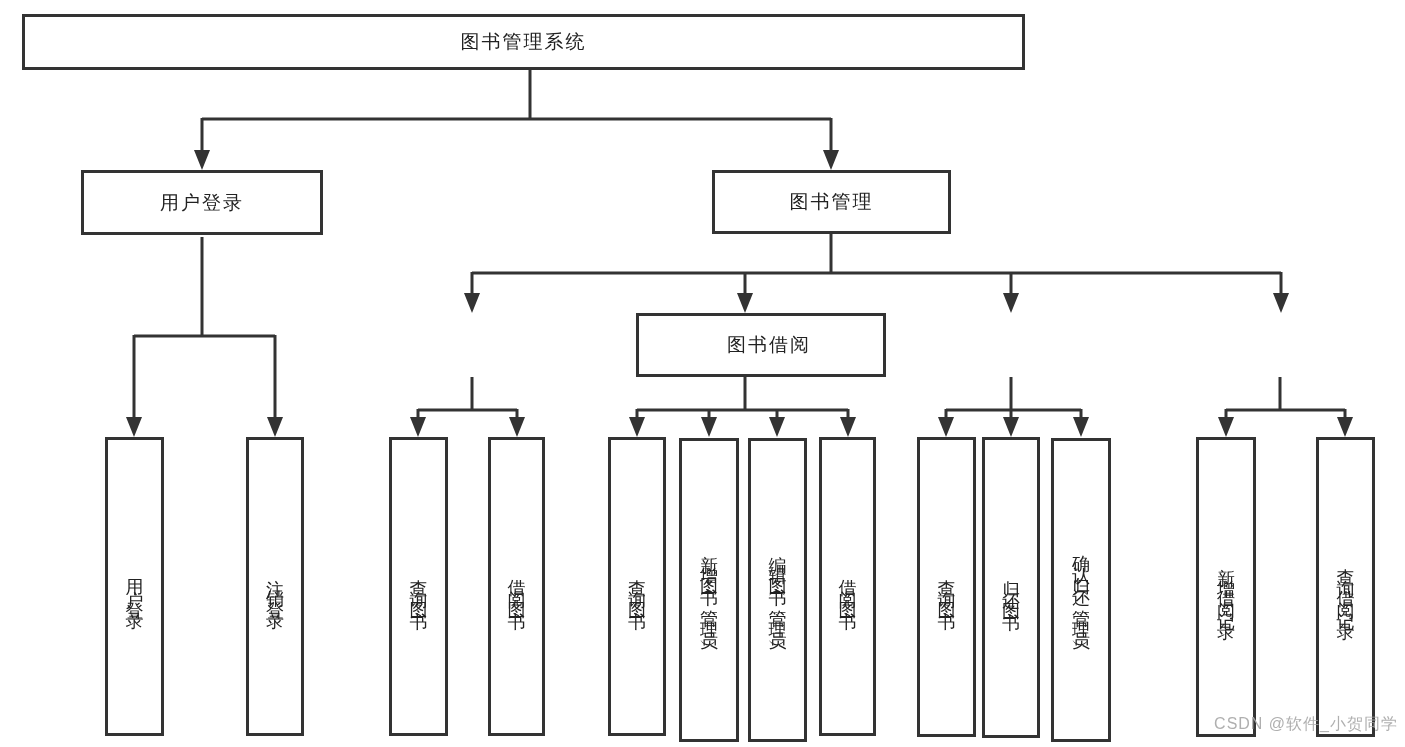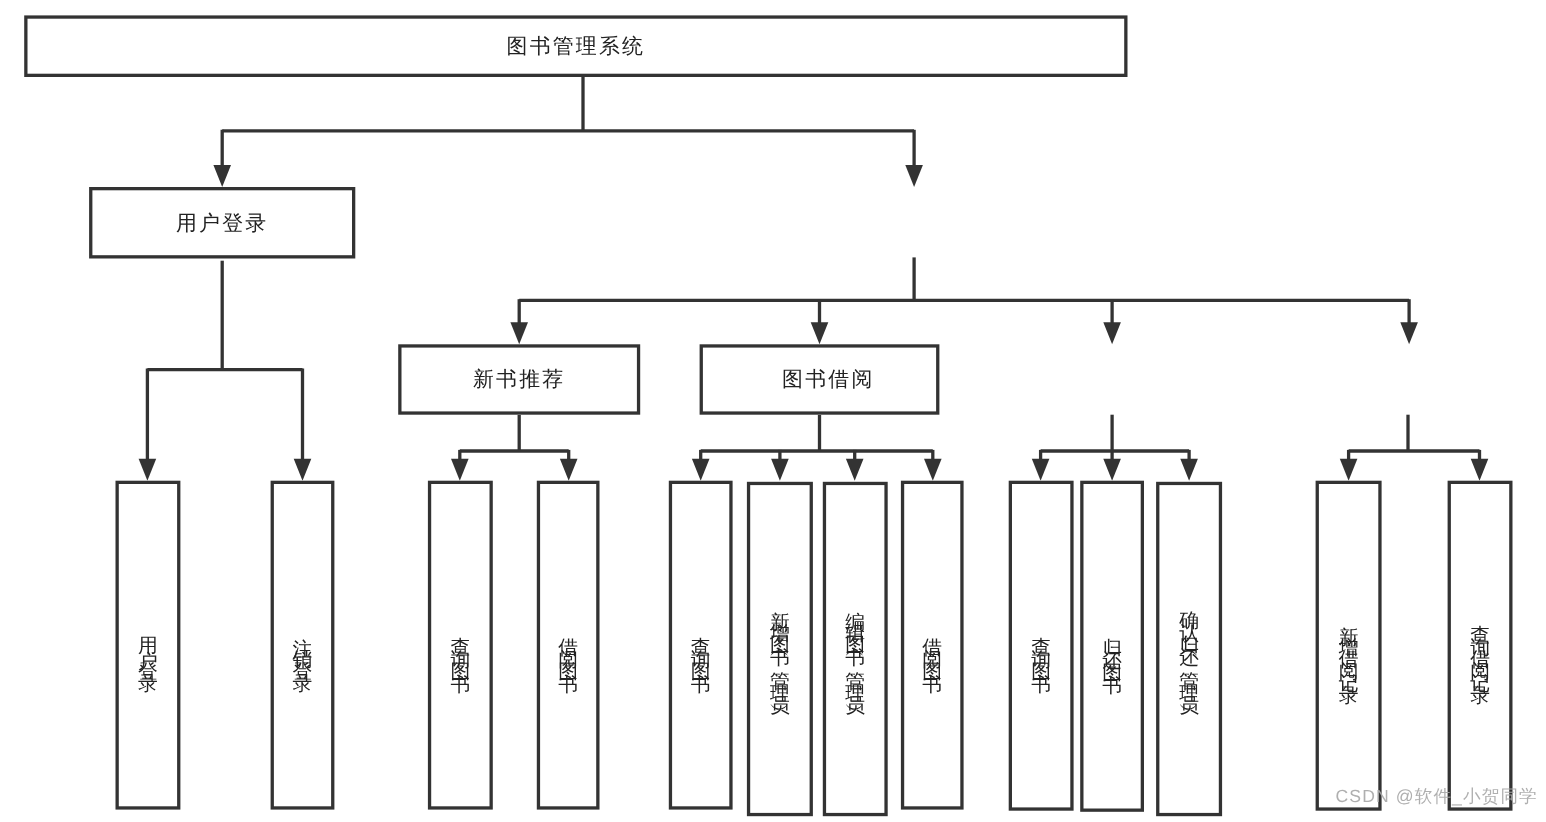--- a/index.html
+++ b/index.html
@@ -116,23 +116,23 @@
       <polygon points="1003,417 1019,417 1011,437"></polygon>
       <polygon points="1073,417 1089,417 1081,437"></polygon>
       <polygon points="1218,417 1234,417 1226,437"></polygon>
       <polygon points="1337,417 1353,417 1345,437"></polygon>
     </g>
   </svg>
 
   <div class="node hnode" style="left:22px; top:14px; width:1003px; height:56px;">图书管理系统</div>
 
   <div class="node hnode" style="left:81px; top:170px; width:242px; height:65px;">用户登录</div>
+  <div class="node hnode" style="left:712px; top:170px; width:239px; height:64px;">图书管理</div>
 
-  <div class="node hnode" style="left:362px; top:313px; width:220px; height:64px;">新书推荐</div>
-  <div class="node hnode" style="left:636px; top:313px; width:218px; height:64px;padding-left:16px;">图书借阅</div>
+  <div class="node hnode" style="left:636px; top:313px; width:250px; height:64px;padding-left:16px;">图书借阅</div>
 
   <div class="node vnode" style="left:105px; top:437px; width:59px; height:299px;">用户登录</div>
   <div class="node vnode" style="left:246px; top:437px; width:58px; height:299px;">注销登录</div>
 
   <div class="node vnode" style="left:389px; top:437px; width:59px; height:299px;">查询图书</div>
   <div class="node vnode" style="left:488px; top:437px; width:57px; height:299px;">借阅图书</div>
 
   <div class="node vnode" style="left:608px; top:437px; width:58px; height:299px;">查询图书</div>
   <div class="node vnode" style="left:679px; top:438px; width:60px; height:304px;">新增图书（管理员）</div>
   <div class="node vnode" style="left:748px; top:438px; width:59px; height:304px;">编辑图书（管理员）</div>

